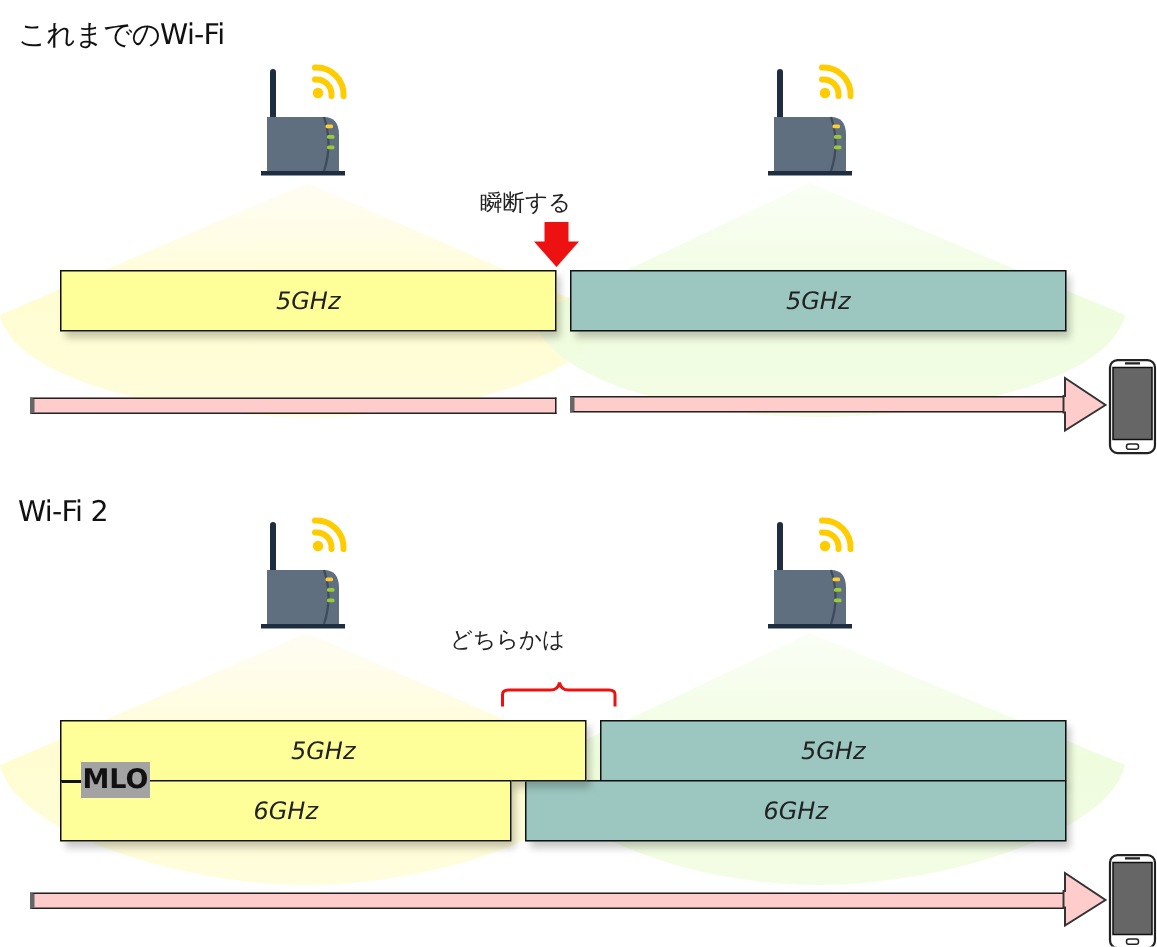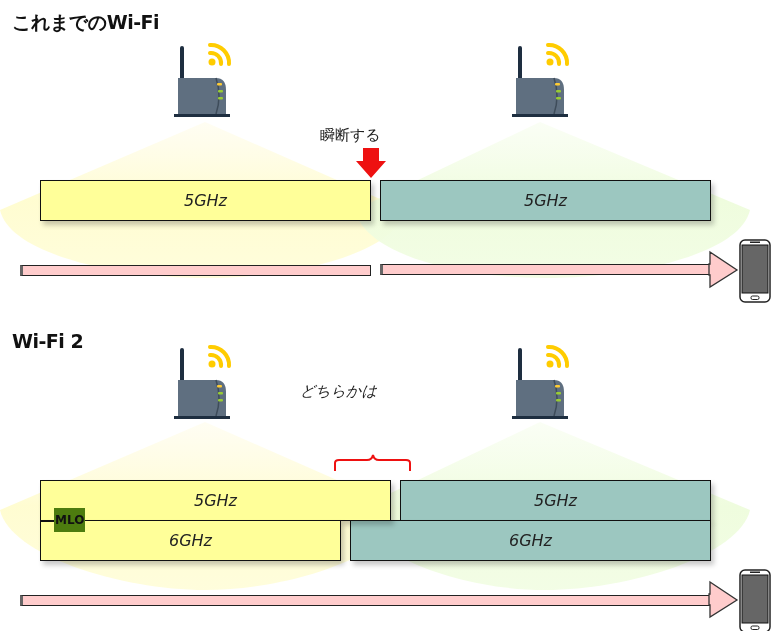--- a/index.html
+++ b/index.html
@@ -1,18 +1,18 @@
 <!DOCTYPE html>
 <html><head>
 <meta charset="utf-8">
 <style>
   html,body{margin:0;padding:0;background:#fff;}
   body{width:771px;height:631px;position:relative;overflow:hidden;font-family:"DejaVu Sans","Liberation Sans",sans-serif;}
   .abs{position:absolute;}
-  .heading{font-weight:bold;font-size:19px;color:#111;letter-spacing:-0.5px;}
+  .heading{font-weight:normal;font-size:19px;color:#111;letter-spacing:-0.5px;}
   .band{position:absolute;border:1.5px solid #111;box-sizing:border-box;display:flex;align-items:center;justify-content:center;font-size:16px;color:#222;box-shadow:3px 4px 5px rgba(0,0,0,0.22);font-style:italic;}
   .yellow{background:#ffff99;}
   .teal{background:#9cc7c0;}
   .bar{position:absolute;height:11px;background:#ffcccc;border:1.5px solid #222;box-sizing:border-box;border-left:3px solid #666;}
   .note{font-size:15px;color:#222;text-align:left;line-height:22px;}
   svg{position:absolute;overflow:visible;}
 </style>
 </head>
 <body>
 
@@ -105,35 +105,35 @@
   <path d="M44,38 Q50,56 44,74" stroke="#3e4c5a" stroke-width="1.5" fill="none"></path>
   <rect x="45" y="43" width="5" height="2.5" rx="1" fill="#ffcc33"></rect>
   <rect x="46" y="50" width="5" height="2.5" rx="1" fill="#99cc33"></rect>
   <rect x="46" y="57" width="5" height="2.5" rx="1" fill="#99cc33"></rect>
   <rect x="2" y="74" width="56" height="3" fill="#1e2e40"></rect>
   <circle cx="40" cy="22" r="3.5" fill="#ffcc00"></circle>
   <path d="M38,13 A10,10 0 0 1 49,24" stroke="#ffcc00" stroke-width="4" fill="none" stroke-linecap="round"></path>
   <path d="M38,5 A18,18 0 0 1 57,24" stroke="#ffcc00" stroke-width="4" fill="none" stroke-linecap="round"></path>
 </svg>
 
-<div class="abs note" style="left:300px;top:380px;width:140px;font-style:italic;">
+<div class="abs note" style="left:300px;top:415px;width:140px;">
   <div>どちらかは</div>
 </div>
 <svg width="80" height="20" style="left:334px;top:454px;">
   <path d="M1,17 L1,9 Q1,6 5,6 L33,6 Q38,6 39,1 Q40,6 45,6 L72,6 Q76,6 76,9 L76,17" stroke="#ee1111" stroke-width="2" fill="none"></path>
 </svg>
 
 <div class="band teal" style="left:400px;top:480px;width:311px;height:41px;">5GHz</div>
 <div class="band teal" style="left:350px;top:520px;width:361px;height:41px;">6GHz</div>
 
 <div class="band yellow" style="left:40px;top:480px;width:351px;height:41px;">5GHz</div>
 <div class="band yellow" style="left:40px;top:520px;width:301px;height:41px;">6GHz</div>
 
 <div class="abs" style="left:41px;top:520px;width:20px;height:1.5px;background:#111;"></div>
-<div class="abs" style="left:54px;top:508px;font-weight:bold;font-size:12px;color:#111;background:#4d7c0f;padding:0 1px;line-height:24px;">MLO</div>
+<div class="abs" style="left:54px;top:508px;font-weight:bold;font-size:18px;color:#111;background:#a3a3a3;padding:0 1px;line-height:24px;">MLO</div>
 
 <div class="bar" style="left:20px;top:595px;width:695px;border-right:none;"></div>
 <svg width="30" height="36" style="left:709px;top:582px;">
   <polygon points="1,0 28,18 1,35 1,23 0,23 0,12 1,12" fill="#ffcccc" stroke="#333" stroke-width="1.3"></polygon>
 </svg>
 
 <svg width="32" height="64" style="left:739px;top:569px;">
   <rect x="1" y="1" width="30" height="62" rx="5" fill="#fff" stroke="#222" stroke-width="1.5"></rect>
   <rect x="3" y="6" width="26" height="48" fill="#666" stroke="#111" stroke-width="1"></rect>
   <rect x="11" y="2.5" width="10" height="1.5" fill="#222"></rect>

